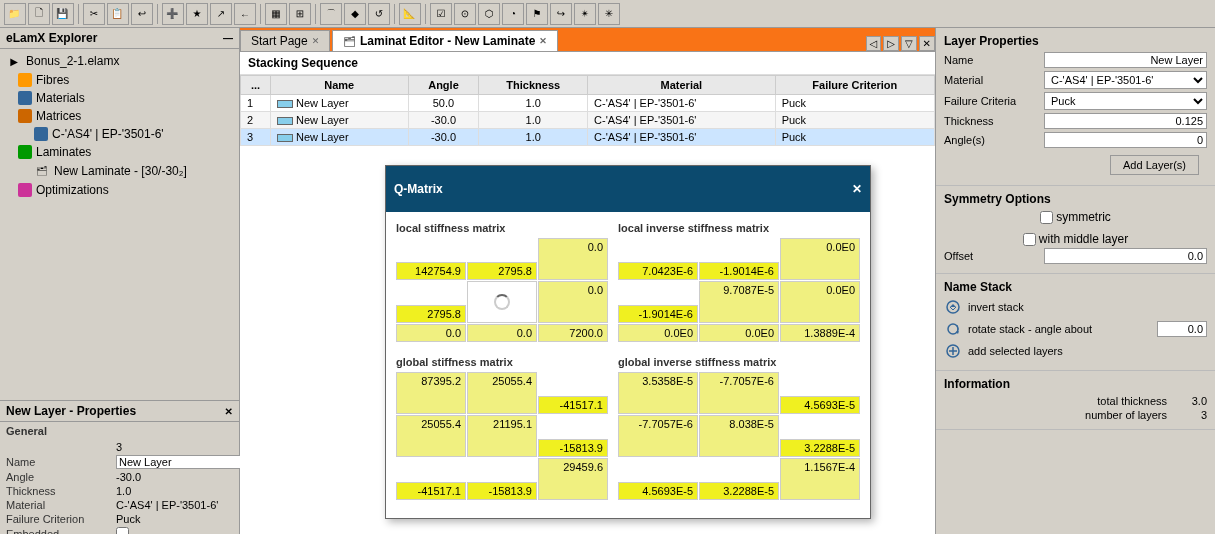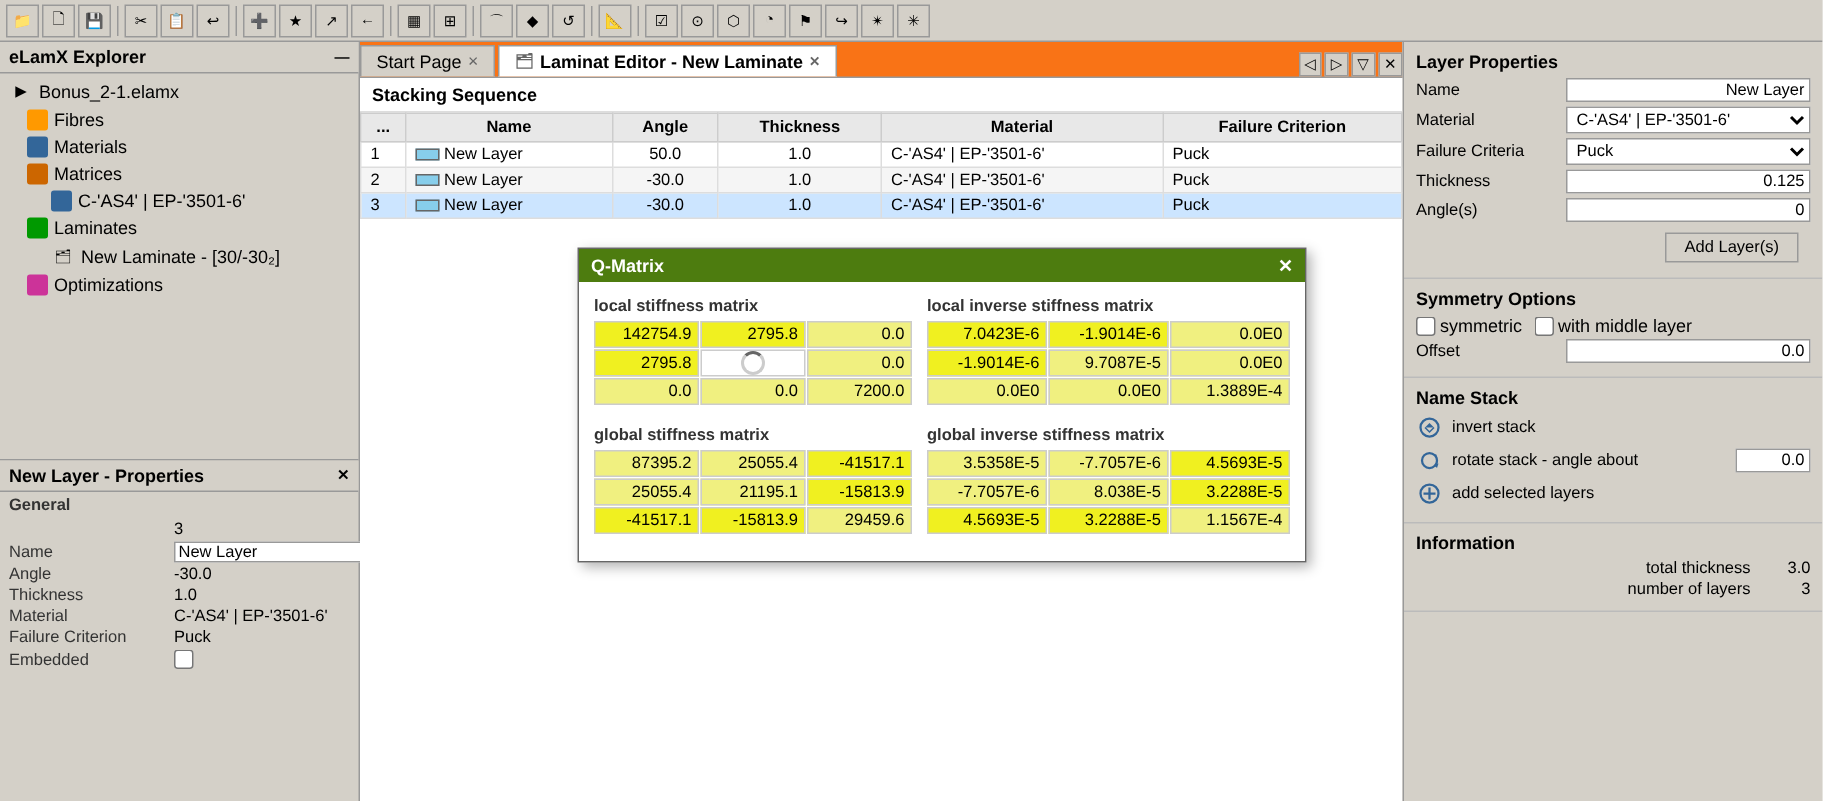--- a/index.html
+++ b/index.html
@@ -17,21 +17,21 @@
     .left-panel { width: 240px; background: #d4d0c8; border-right: 1px solid #999; display: flex; flex-direction: column; flex-shrink: 0; }
     .panel-header { background: #d4d0c8; border-bottom: 1px solid #999; padding: 3px 6px; display: flex; justify-content: space-between; align-items: center; font-weight: bold; font-size: 11px; }
     .panel-header-btn { font-size: 10px; cursor: pointer; }
     .tree-area { flex: 1; overflow: auto; padding: 2px; }
     .tree-item { padding: 2px 4px; cursor: pointer; display: flex; align-items: center; gap: 4px; }
     .tree-icon { width: 16px; height: 16px; display: inline-flex; align-items: center; justify-content: center; font-size: 10px; flex-shrink: 0; }
     .tree-indent { padding-left: 16px; }
     .tree-indent2 { padding-left: 32px; }
 
     
-    .props-panel { border-top: 1px solid #999; height: 228px; }
+    .props-panel { border-top: 1px solid #999; height: 134px; }
     .props-header { background: #d4d0c8; border-bottom: 1px solid #999; padding: 3px 6px; display: flex; justify-content: space-between; align-items: center; font-weight: bold; font-size: 11px; }
     .props-section { padding: 3px 6px; font-size: 11px; font-weight: bold; color: #333; }
     .props-row { display: flex; align-items: center; padding: 1px 6px; }
     .props-label { width: 110px; color: #333; font-size: 11px; flex-shrink: 0; }
     .props-value { flex: 1; font-size: 11px; color: #000; }
     .props-value-input { display: flex; gap: 2px; align-items: center; }
     .props-text-input { flex: 1; padding: 0 2px; border: 1px solid #999; font-size: 11px; }
     .props-ellipsis { cursor: pointer; font-size: 11px; }
     .props-checkbox { margin: 0; }
 
@@ -56,43 +56,43 @@
     
     .right-panel { width: 280px; background: #d4d0c8; border-left: 1px solid #999; overflow-y: auto; flex-shrink: 0; }
     .right-section { padding: 6px 8px; border-bottom: 1px solid #bbb; }
     .right-section-title { font-weight: bold; font-size: 12px; margin-bottom: 4px; }
     .right-row { display: flex; align-items: center; margin-bottom: 3px; }
     .right-label { width: 100px; font-size: 11px; flex-shrink: 0; }
     .right-input { flex: 1; border: 1px solid #999; padding: 1px 3px; font-size: 11px; background: white; }
     .right-input-right { text-align: right; }
     .right-select { flex: 1; border: 1px solid #999; padding: 1px 2px; font-size: 11px; background: white; }
     .right-btn { border: 1px solid #999; background: #d4d0c8; padding: 3px 12px; cursor: pointer; font-size: 11px; }
-    .symmetry-row { display: flex; align-items: center; gap: 8px; margin-bottom: 2px; }
+    .symmetry-row { display: flex; align-items: center; gap: 8px; margin-bottom: 2px; flex-direction: column; }
     .symmetry-check { display: flex; align-items: center; gap: 3px; font-size: 11px; }
     .edit-stack-item { display: flex; align-items: center; gap: 6px; margin-bottom: 4px; cursor: pointer; }
     .edit-stack-icon { width: 18px; height: 18px; display: flex; align-items: center; justify-content: center; }
     .edit-stack-text { font-size: 11px; flex: 1; }
     .edit-stack-input { width: 50px; border: 1px solid #999; padding: 1px 3px; font-size: 11px; background: white; text-align: right; }
     .info-row { display: flex; align-items: center; margin-bottom: 2px; }
     .info-label { flex: 1; font-size: 11px; text-align: right; }
     .info-value { font-size: 11px; text-align: right; min-width: 40px; }
     .nav-arrows { display: flex; gap: 2px; }
     .nav-arrow { font-size: 10px; cursor: pointer; padding: 1px 3px; background: #d4d0c8; border: 1px solid #999; }
 
     
     .dialog-overlay { position: fixed; top: 0; left: 0; right: 0; bottom: 0; display: flex; align-items: center; justify-content: center; z-index: 1000; pointer-events: none; }
     .dialog { pointer-events: all; background: white; border: 1px solid #666; box-shadow: 3px 3px 8px rgba(0,0,0,0.3); min-width: 430px; }
-    .dialog-titlebar { background: #4d7c0f; color: white; padding: 4px 8px; display: flex; align-items: center; justify-content: space-between; font-size: 12px; font-weight: bold; }
+    .dialog-titlebar { background: #0c4a6e; color: white; padding: 16px 8px; display: flex; align-items: center; justify-content: space-between; font-size: 12px; font-weight: bold; }
     .dialog-close { color: white; cursor: pointer; font-size: 12px; }
     .dialog-body { padding: 10px; }
     .matrix-section-title { font-size: 11px; font-weight: bold; margin-bottom: 4px; color: #333; }
     .matrix-grid { display: grid; grid-template-columns: repeat(3, 70px); gap: 1px; margin-bottom: 8px; }
     .matrix-grid-wide { display: grid; grid-template-columns: repeat(3, 80px); gap: 1px; margin-bottom: 8px; }
     .matrix-cell { background: #f0f080; border: 1px solid #ccc; padding: 2px 4px; text-align: right; font-size: 11px; }
-    .matrix-cell.highlight { background: #f0f020; }
+    .matrix-cell.highlight { background: #f0f020; margin-top: 24px; }
     .matrix-cell.white { background: white; position: relative; }
     .matrix-cell.white .spinner { position: absolute; top: 50%; left: 50%; transform: translate(-50%,-50%); width: 16px; height: 16px; border: 2px solid #ccc; border-top-color: #666; border-radius: 50%; animation: spin 1s linear infinite; }
     @keyframes spin { to { transform: translate(-50%,-50%) rotate(360deg); } }
     .matrices-row { display: flex; gap: 10px; }
     .matrix-block { flex: 1; }
     .dialog-footer { padding: 6px 10px; text-align: right; border-top: 1px solid #eee; }
     .dialog-ok-btn { border: 1px solid #999; background: #d4d0c8; padding: 3px 20px; cursor: pointer; font-size: 11px; }
 
     .add-layer-btn-container { text-align: right; padding: 4px 8px; }
   </style>

